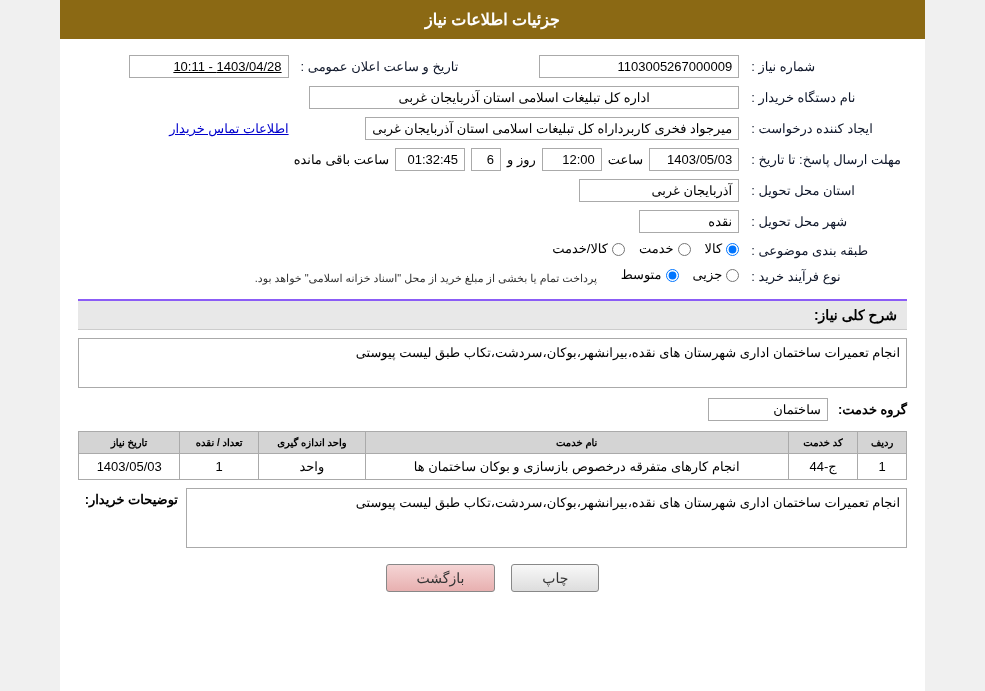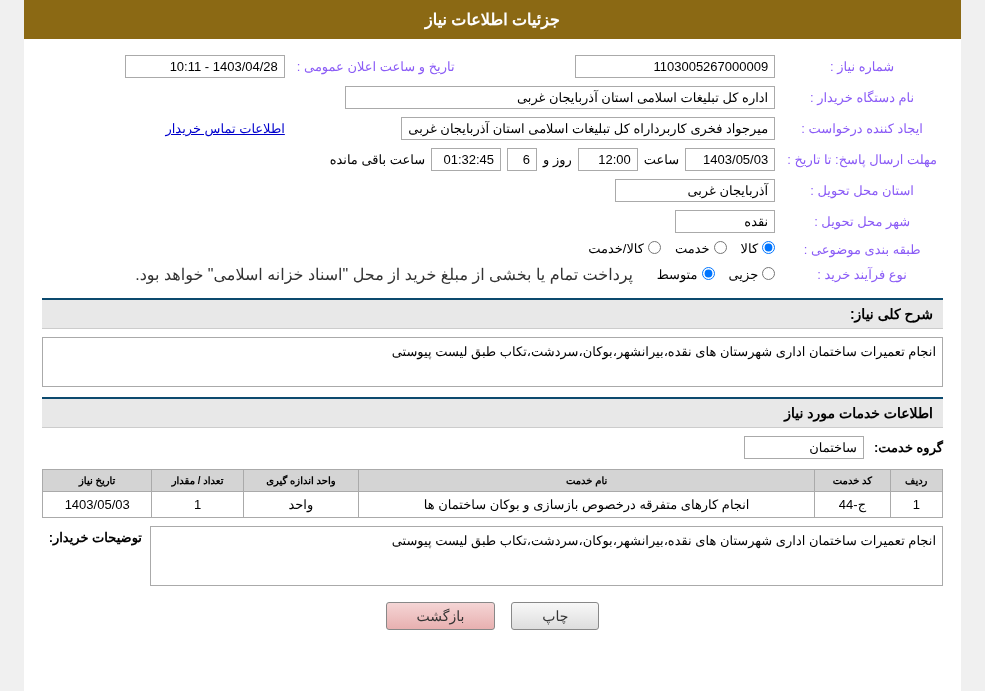--- a/index.html
+++ b/index.html
@@ -5,21 +5,21 @@
     * { box-sizing: border-box; margin: 0; padding: 0; }
     body {
       font-family: Tahoma, Arial, sans-serif;
       font-size: 13px;
       background: #f0f0f0;
       direction: rtl;
       min-height: 691px;
       min-width: 985px;
     }
     .page-wrapper {
-      width: 937px;
+      width: 865px;
       margin: 0 auto;
       background: #fff;
       min-height: 691px;
       padding-bottom: 20px;
     }
     .header-bar {
       background: #8B6914;
       color: #fff;
       text-align: center;
       padding: 10px 0;
@@ -35,22 +35,22 @@
       width: 100%;
       border-collapse: collapse;
       margin-bottom: 8px;
     }
     .info-table td {
       padding: 4px 6px;
       vertical-align: middle;
       font-size: 13px;
     }
     .label-cell {
-      color: #8b5cf6;
-      text-align: center;
+      color: #0f172a;
+      text-align: left;
       white-space: nowrap;
       width: 130px;
       font-weight: normal;
     }
     .value-cell {
       text-align: right;
     }
     .input-box {
       border: 1px solid #aaa;
       background: #fff;
@@ -67,26 +67,26 @@
       margin-left: 36px;
     }
     .radio-group {
       display: inline-flex;
       flex-direction: row;
       gap: 14px;
       align-items: center;
     }
     .radio-item {
       display: flex;
-      align-items: flex-start;
+      align-items: flex-end;
       gap: 4px;
     }
     .section-title {
       background: #e8e8e8;
-      border-top: 2px solid #0c4a6e;
+      border-top: 2px solid #8b5cf6;
       border-bottom: 1px solid #ccc;
       padding: 6px 10px;
       font-weight: bold;
       font-size: 14px;
       margin: 10px 0 8px 0;
     }
     .service-group-row {
       display: flex;
       align-items: center;
       gap: 10px;
@@ -155,28 +155,28 @@
     <table class="info-table">
 
       <tbody>
           <tr>
         <td class="label-cell">شماره نیاز :</td>
         <td class="value-cell">
           <span class="input-box" style="min-width:200px;">1103005267000009</span>
         </td>
         <td class="label-cell" style="padding-right:20px;">تاریخ و ساعت اعلان عمومی :</td>
         <td class="value-cell">
-          <span class="input-box" style="min-width:160px;">1403/04/28 - 10:11</span>
+          <span class="input-box" style="min-width:160px;text-decoration:underline;">1403/04/28 - 10:11</span>
         </td>
       </tr>
 
       <tr>
         <td class="label-cell">نام دستگاه خریدار :</td>
         <td class="value-cell" colspan="3">
-          <span class="input-box" style="min-width:430px;">اداره کل تبلیغات اسلامی استان آذربایجان غربی</span>
+          <span class="input-box" style="min-width:430px;text-align:center;">اداره کل تبلیغات اسلامی استان آذربایجان غربی</span>
         </td>
       </tr>
 
       <tr>
         <td class="label-cell">ایجاد کننده درخواست :</td>
         <td class="value-cell" colspan="2">
           <span class="input-box" style="min-width:330px;">میرجواد فخری کاربرداراه کل تبلیغات اسلامی استان آذربایجان غربی</span>
         </td>
         <td class="value-cell">
           <span class="link-blue">اطلاعات تماس خریدار</span>
@@ -238,50 +238,47 @@
           <span class="radio-group">
             <span class="radio-item">
               <input type="radio" name="farayand" style="">
               <span>جزیی</span>
             </span>
             <span class="radio-item">
               <input type="radio" name="farayand" checked="" style="">
               <span>متوسط</span>
             </span>
           </span>
-          <span style="margin-right:20px; font-size:16px; color:#333;">پرداخت تمام یا بخشی از مبلغ خرید از محل "اسناد خزانه اسلامی" خواهد بود.</span>
+          <span style="margin-right:20px; font-size:11px; color:#333;">پرداخت تمام یا بخشی از مبلغ خرید از محل "اسناد خزانه اسلامی" خواهد بود.</span>
         </td>
       </tr>
     </tbody>
       </table>
 
     <div class="section-title">
       <span>شرح کلی نیاز:</span>
     </div>
     <div style="border:1px solid #aaa; padding:6px; margin-bottom:10px; text-align:right; min-height:50px; direction:rtl;">
       <span>انجام تعمیرات ساختمان اداری شهرستان های نقده،بیرانشهر،بوکان،سردشت،تکاب طبق لیست پیوستی</span>
     </div>
 
-    <div class="section-title">
-      <span>اطلاعات خدمات مورد نیاز</span>
-    </div>
 
     <div class="service-group-row">
       <span style="font-weight:bold;">گروه خدمت:</span>
       <span class="input-box" style="min-width:120px;">ساختمان</span>
     </div>
 
     <table class="service-table">
       <thead>
         <tr>
           <th>ردیف</th>
           <th>کد خدمت</th>
           <th>نام خدمت</th>
           <th>واحد اندازه گیری</th>
-          <th>تعداد / مقدار</th>
+          <th>تعداد / نقده</th>
           <th>تاریخ نیاز</th>
         </tr>
       </thead>
       <tbody>
         <tr>
           <td>1</td>
           <td>ج-44</td>
           <td>انجام کارهای متفرقه درخصوص بازسازی و بوکان ساختمان ها</td>
           <td>واحد</td>
           <td>1</td>

